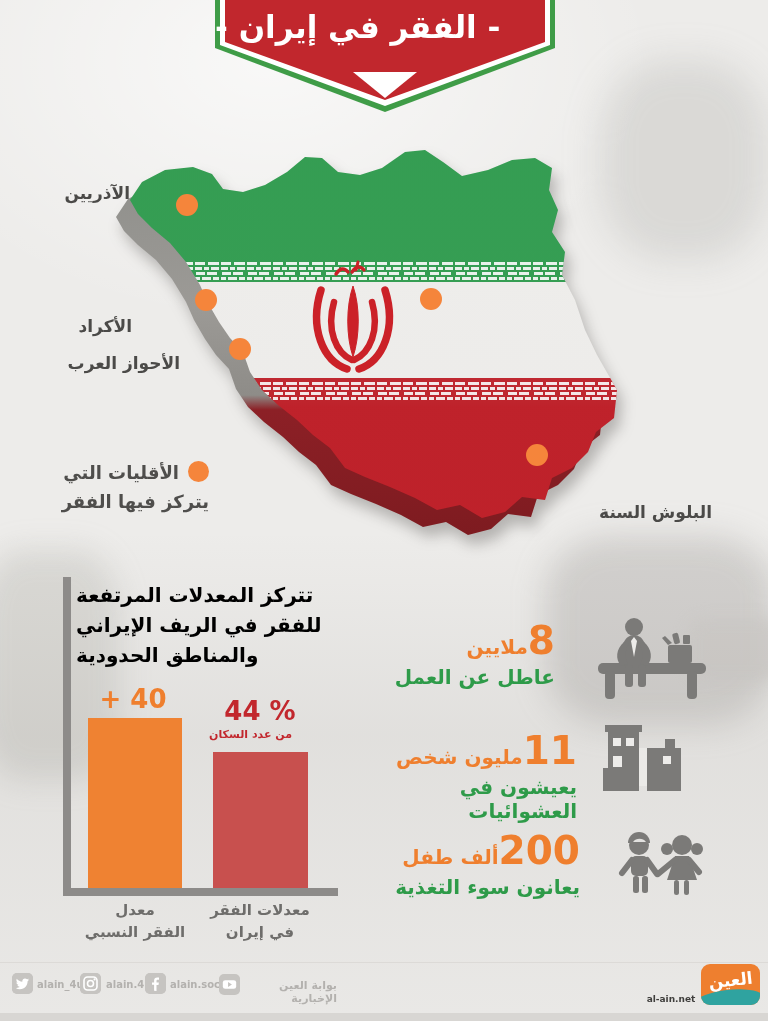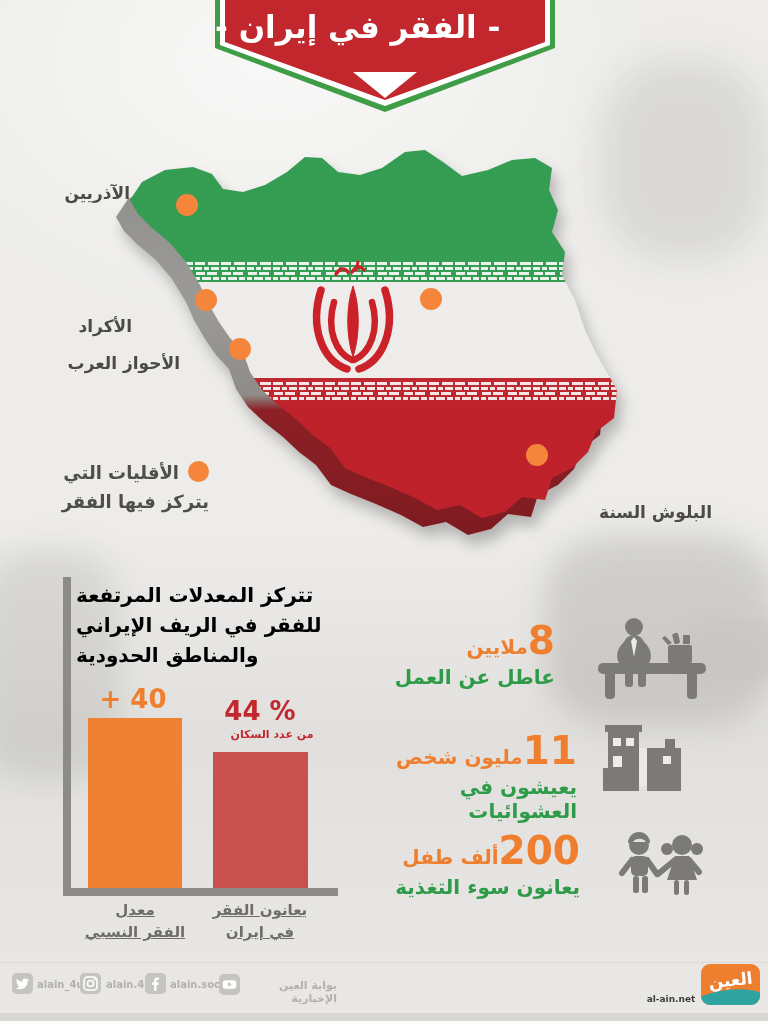--- a/index.html
+++ b/index.html
@@ -44,27 +44,27 @@
   
   .axis{position:absolute;background:#8d8b89;}
   .axis-v{left:63px;top:577px;width:8px;height:319px;}
   .axis-h{left:63px;top:888px;width:275px;height:8px;}
   .chart-title{position:absolute;left:76px;top:580px;width:280px;text-align:left;
     direction:rtl;color:#000000;font-weight:bold;font-size:20px;line-height:30px;}
   .val-orange{position:absolute;left:83px;top:684px;width:100px;text-align:center;
     color:#ef7f2e;font-weight:bold;font-size:26px;}
   .val-red{position:absolute;left:210px;top:696px;width:100px;text-align:center;
     color:#c2272d;font-weight:bold;font-size:26px;}
-  .val-red-sub{position:absolute;left:222px;top:728px;width:100px;text-align:center;
+  .val-red-sub{position:absolute;left:192px;top:728px;width:100px;text-align:right;
     color:#c2272d;font-weight:bold;font-size:11px;direction:rtl;}
   .bar{position:absolute;}
   .bar-0{left:88px;width:94px;}
   .bar-1{left:213px;width:95px;}
   .catlabel{position:absolute;top:899px;text-align:center;direction:rtl;
-    color:#6e6d6b;font-weight:bold;font-size:15px;line-height:22px;text-decoration:underline;}
+    color:#6e6d6b;font-weight:bold;font-size:15px;line-height:22px;}
   .cat-0{left:70px;width:130px;}
   .cat-1{left:198px;width:124px;}
 
   
   .stat{position:absolute;direction:rtl;text-align:right;}
   .stat .l1{white-space:nowrap;}
   .stat .num{color:#ef7f2e;font-weight:bold;font-size:39px;}
   .stat .unit{color:#ef7f2e;font-weight:bold;font-size:20px;}
   .stat .desc{color:#2e9b49;font-weight:bold;font-size:20px;margin-top:2px;}
   .stat-0{left:363px;top:618px;width:192px;}
@@ -187,21 +187,21 @@
   <div class="val-orange">+ 40 %</div>
   <div class="val-red">44 %</div>
   <div class="val-red-sub">من عدد السكان</div>
   <div class="bar bar-0" style="height: 170px; top: 718px; background: rgb(239, 130, 50);"></div>
   <div class="bar bar-1" style="height: 136px; top: 752px; background: rgb(200, 80, 78);"></div>
   <div class="catlabel cat-0">
     <div>معدل</div>
     <div>الفقر النسبي</div>
   </div>
   <div class="catlabel cat-1">
-    <div>يعانون الفقر</div>
+    <div>معدلات الفقر</div>
     <div>في إيران</div>
   </div>
 
   <div class="stat stat-0">
     <div class="l1"><span class="num">8</span><span class="unit">ملايين</span></div>
     <div class="desc">عاطل عن العمل</div>
   </div>
   <div class="stat stat-1">
     <div class="l1"><span class="num">11</span><span class="unit">مليون شخص</span></div>
     <div class="desc">يعيشون في العشوائيات</div>

